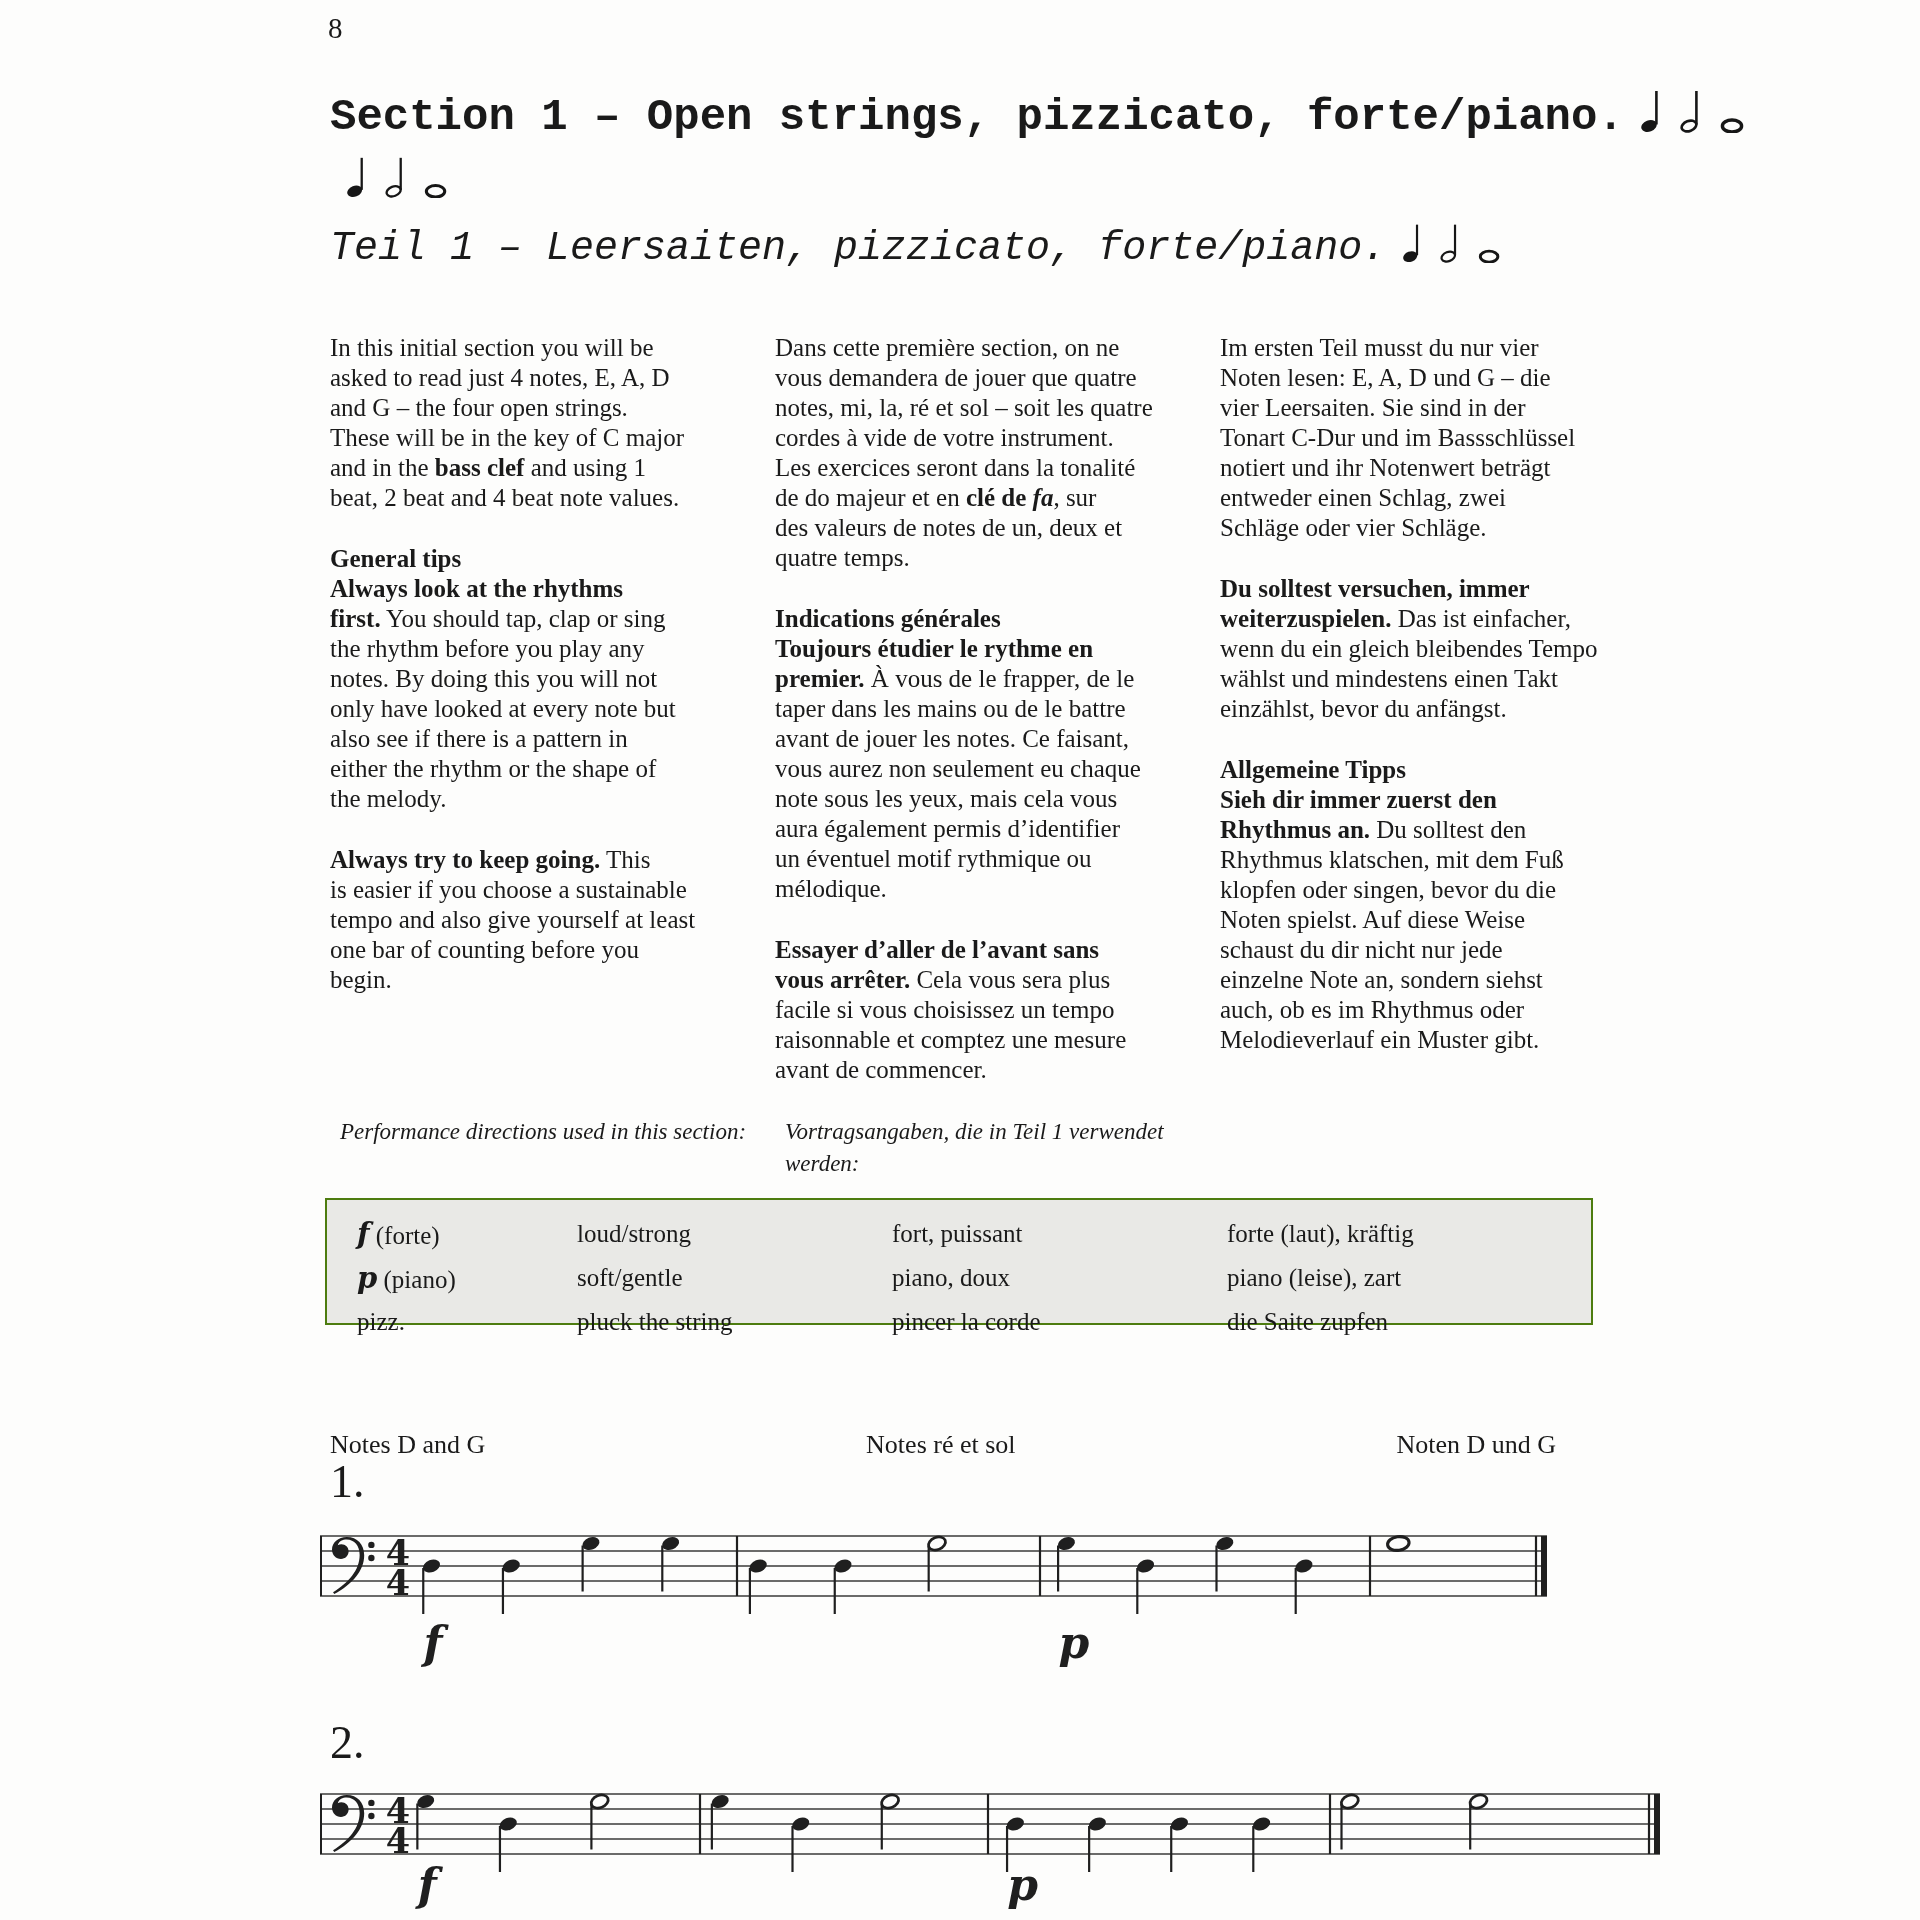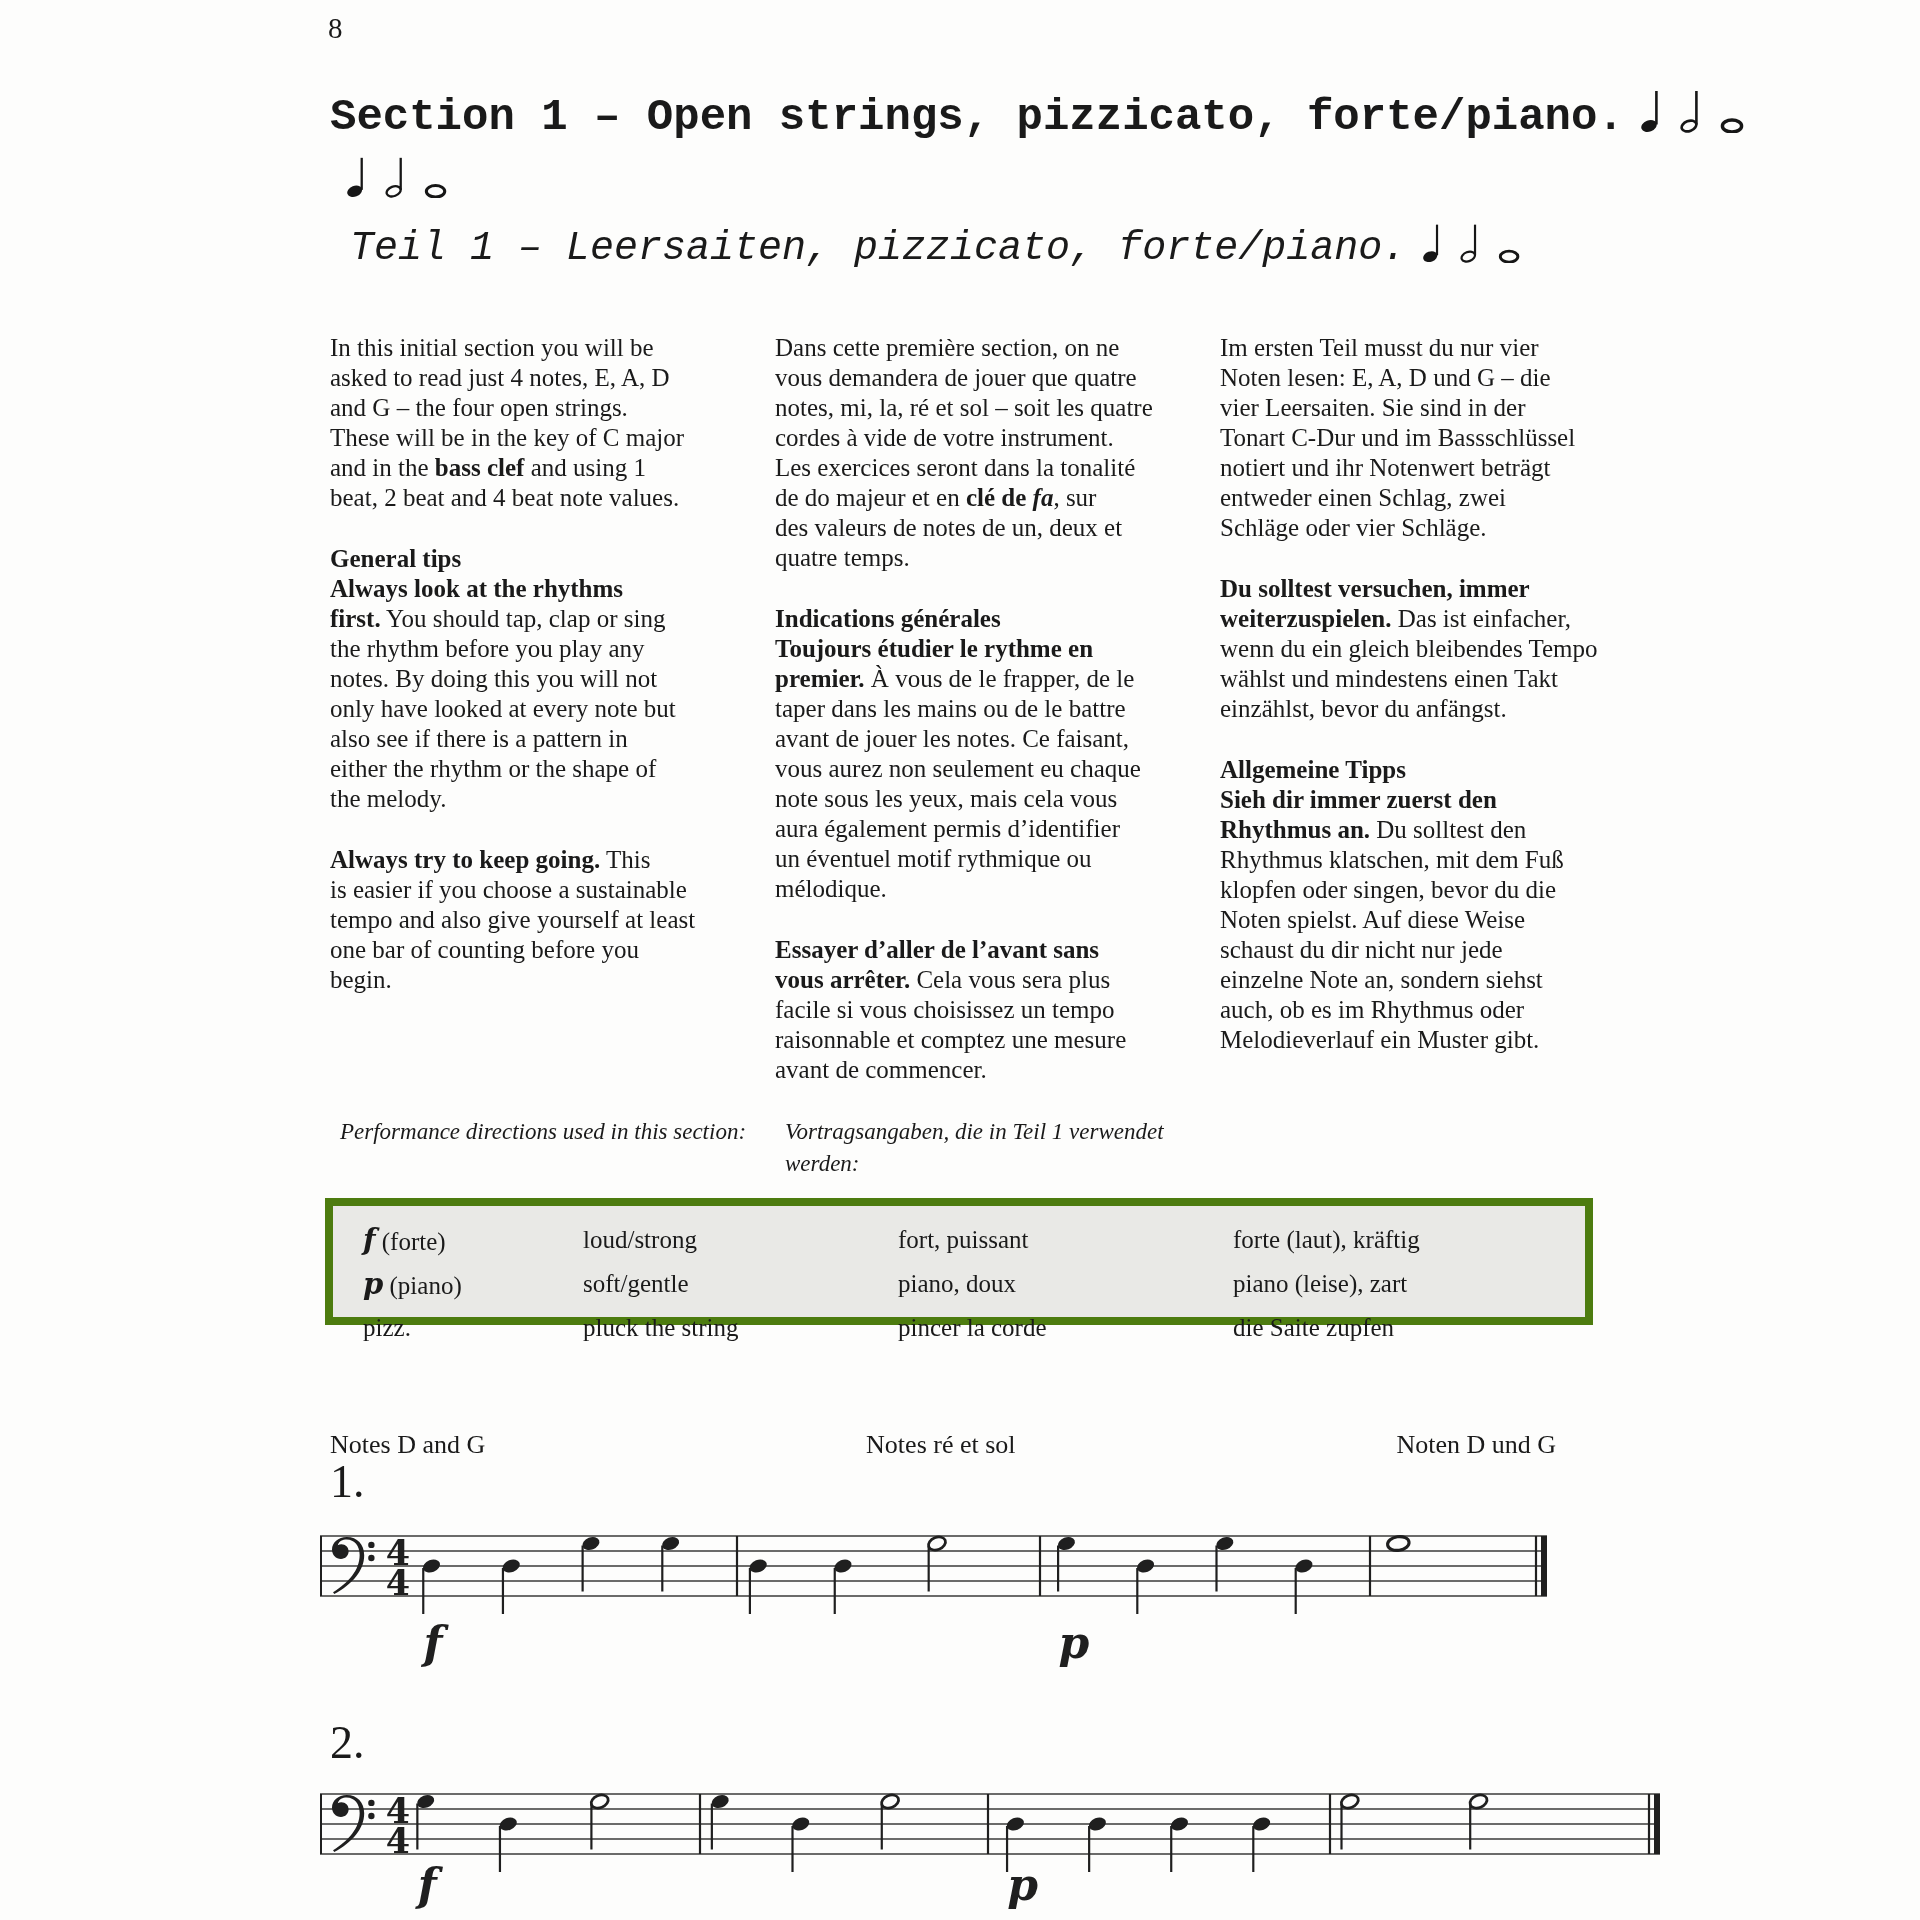--- a/index.html
+++ b/index.html
@@ -7,38 +7,38 @@
     position:relative;width:1920px;height:1920px;background:#fdfdfc;
     overflow:hidden;color:#1a1a1a;
     font-family:"Liberation Serif","DejaVu Serif",serif;
   }
   .abs{position:absolute;}
   .page-num{left:328px;top:12px;font-size:29px;}
   .headings{left:330px;top:83px;font-family:Liberation Mono, monospace;}
   .h-row{display:flex;align-items:baseline;white-space:nowrap;}
   .h1{font-size:44px;font-weight:700;line-height:66px;}
   .h2{font-size:42px;font-weight:400;line-height:66px;}
-  .h3{font-size:40px;font-style:italic;line-height:66px;margin-left:20px;}
+  .h3{font-size:40px;font-style:italic;line-height:66px;}
   .note-ic{margin-left:16px;flex:0 0 auto;}
   .h1 .note-ic{transform:translateY(4px);}
   .h2 .note-ic{transform:translateY(4px);}
   .h3 .note-ic{transform:translateY(4px);}
   .cols{left:330px;top:333px;display:grid;grid-template-columns:445px 445px 430px;}
   .col{padding-right:60px;}
   .para{margin:0 0 31px 0;}
   .line{white-space:nowrap;font-size:25px;line-height:30px;}
   .b{font-weight:700;}
   .i{}
   .bi{font-weight:700;font-style:italic;}
   .dyn{font-weight:700;font-style:italic;font-family:"DejaVu Serif",serif;}
   .captions{left:330px;top:1116px;display:grid;grid-template-columns:445px 445px 430px;}
   .captions .line{font-size:23px;font-style:italic;line-height:32px;white-space:nowrap;margin-left:10px;}
   .dir-table{
     left:325px;top:1198px;width:1268px;height:127px;
-    background:#e9e9e6;border:8px solid #4d7c0f;box-sizing:border-box;
+    background:#e9e9e6;border:2px solid #4d7c0f;box-sizing:border-box;
     padding:13px 0 0 30px;
   }
   .dir-row{display:grid;grid-template-columns:220px 315px 335px 1fr;}
   .dir-cell{font-size:25px;line-height:42px;white-space:nowrap;}
   .dir-cell .dyn{font-size:29px;}
   .note-labels{left:330px;top:1430px;width:1226px;display:flex;justify-content:space-between;}
   .note-labels .line{font-size:26px;}
   .ex-num{font-size:46px;}
   .ex1-num{left:330px;top:1455px;}
   .ex2-num{left:330px;top:1716px;}

